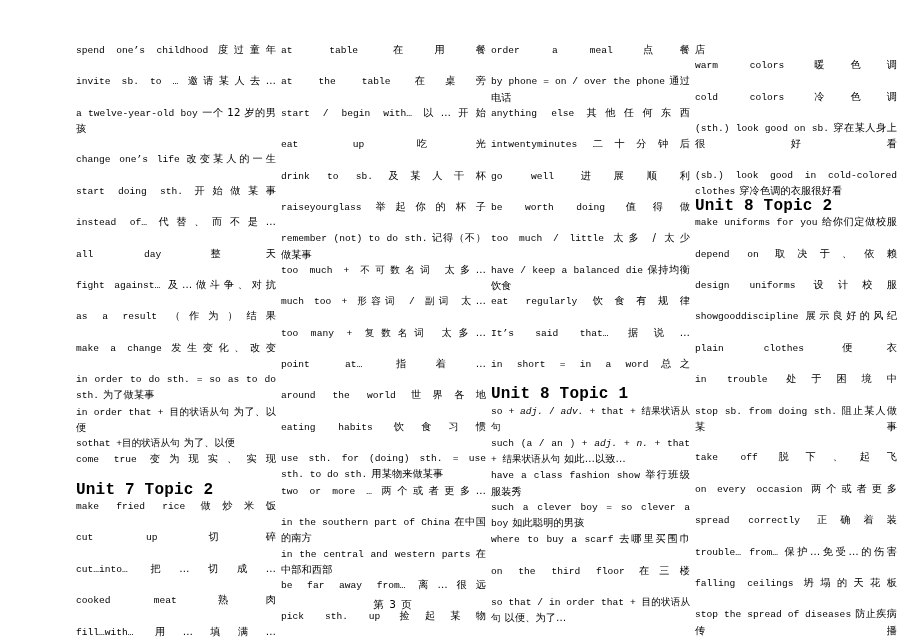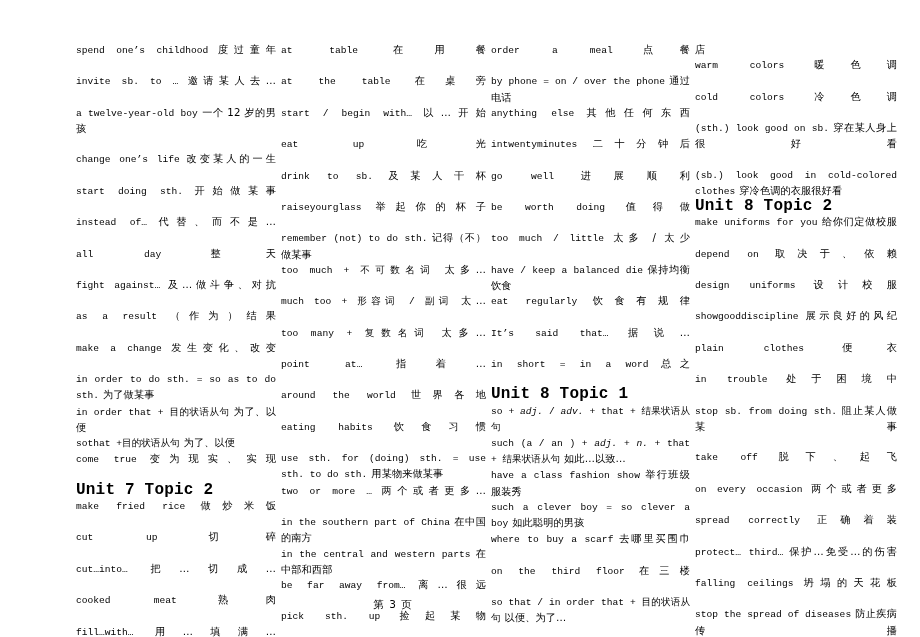--- a/index.html
+++ b/index.html
@@ -183,19 +183,19 @@
         <div class="entry justified"><span class="en">make uniforms for you</span><span class="gap">&nbsp;</span><span class="zh">给你们定做校服</span></div>
         <div class="entry justified"><span class="en">depend on</span><span class="gap">&nbsp;</span><span class="zh">取决于、依赖</span></div>
         <div class="entry justified"><span class="en">design uniforms</span><span class="gap">&nbsp;</span><span class="zh">设计校服</span></div>
         <div class="entry justified"><span class="en">showgooddiscipline</span><span class="gap">&nbsp;</span><span class="zh">展示良好的风纪</span></div>
         <div class="entry justified"><span class="en">plain clothes</span><span class="gap">&nbsp;</span><span class="zh">便衣</span></div>
         <div class="entry justified"><span class="en">in trouble</span><span class="gap">&nbsp;</span><span class="zh">处于困境中</span></div>
         <div class="entry justified"><span class="en">stop sb. from doing sth.</span><span class="gap">&nbsp;</span><span class="zh">阻止某人做某事</span></div>
         <div class="entry justified"><span class="en">take off</span><span class="gap">&nbsp;</span><span class="zh">脱下、起飞</span></div>
         <div class="entry justified"><span class="en">on every occasion</span><span class="gap">&nbsp;</span><span class="zh">两个或者更多</span></div>
         <div class="entry justified"><span class="en">spread correctly</span><span class="gap">&nbsp;</span><span class="zh">正确着装</span></div>
-        <div class="entry justified"><span class="en">protect… third…</span><span class="gap">&nbsp;</span><span class="zh">保护…免受…的伤害</span></div>
+        <div class="entry justified"><span class="en">trouble… from…</span><span class="gap">&nbsp;</span><span class="zh">保护…免受…的伤害</span></div>
         <div class="entry justified"><span class="en">falling ceilings</span><span class="gap">&nbsp;</span><span class="zh">坍塌的天花板</span></div>
         <div class="entry justified"><span class="en">stop the spread of diseases</span><span class="gap">&nbsp;</span><span class="zh">防止疾病传播</span></div>
       </div>
     </div>
   <div id="footer">第 3 页</div>
 </div>
 
 </body></html>

